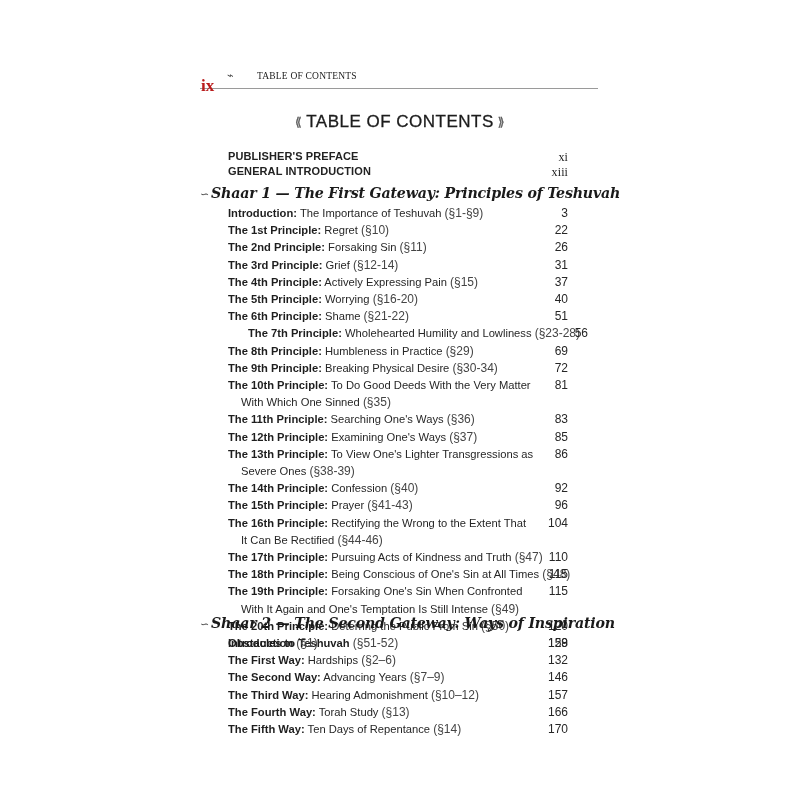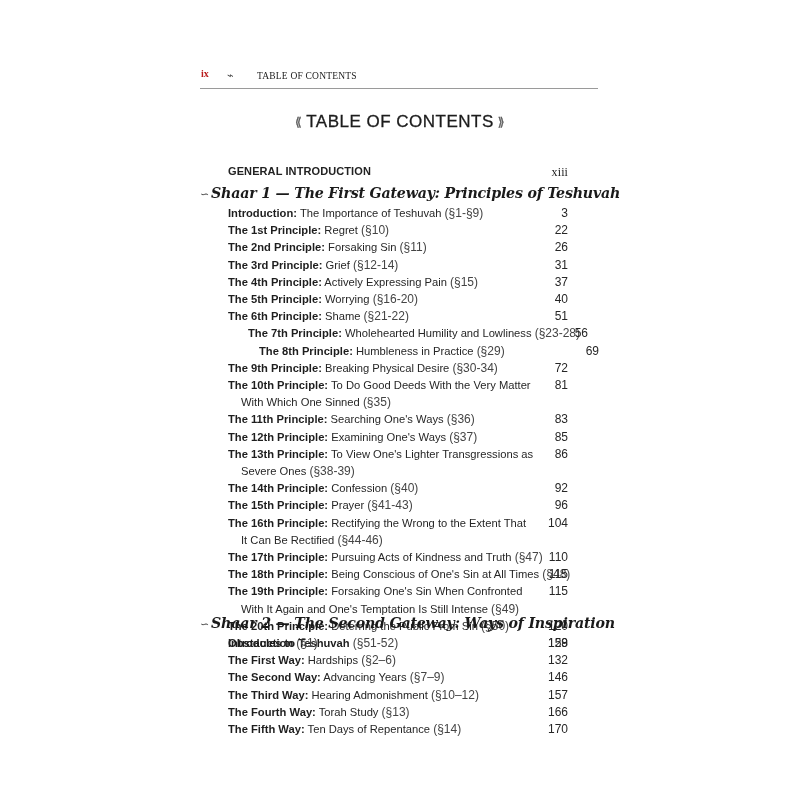--- a/index.html
+++ b/index.html
@@ -7,23 +7,23 @@
       width: 800px; height: 800px; background: #ffffff; position: relative;
       overflow: hidden; color: #1f1f1f;
       font-family: "Liberation Sans", "DejaVu Sans", sans-serif;
     }
     .page { position: absolute; left: 200px; top: 0; width: 400px; height: 800px; }
     .running-head {
       position: absolute; top: 68px; left: 0; width: 398px; height: 20px;
       border-bottom: 1.5px solid #9a9a9a;
     }
     .folio {
-      position: absolute; left: 1px; top: 0px;
+      position: absolute; left: 1px; top: 8px;
       font-family: "Liberation Serif", "DejaVu Serif", serif; font-weight: bold;
-      font-size: 10px; color: #b91c1c;
+      font-size: 17px; color: #b91c1c;
     }
     .rh-ornament { position: absolute; left: 27px; top: 1px; font-size: 11px; color: #444;
       font-family: "DejaVu Sans", sans-serif; }
     .rh-title {
       position: absolute; left: 57px; top: 3px;
       font-family: "Liberation Serif", "DejaVu Serif", serif; font-size: 9.5px;
       letter-spacing: 0.2px; color: #222;
     }
     .main-title {
       position: absolute; top: 112px; left: 0; width: 400px; text-align: center;
@@ -64,39 +64,43 @@
   <div class="running-head">
     <span class="folio">ix</span>
     <span class="rh-ornament">⌁</span>
     <span class="rh-title">TABLE OF CONTENTS</span>
   </div>
 
   <div class="main-title">
     <span class="title-orn">⟪</span><span>TABLE OF CONTENTS</span><span class="title-orn">⟫</span>
   </div>
 
+  <div class="front-row" style="top:150px;">
+    <span>PUBLISHER'S PREFACE</span>
+    <span class="pg">xi</span>
+  </div>
   <div class="front-row" style="top:165px;">
     <span>GENERAL INTRODUCTION</span>
     <span class="pg">xiii</span>
   </div>
 
   <div class="section-head" style="top:185px;">
     <span class="orn">∽</span><span>Shaar 1 — The First Gateway: Principles of Teshuvah</span>
   </div>
 
   <div id="s0">
       <div class="entry" style="top: 205px;"><span class="lbl">Introduction:</span><span> The Importance of Teshuvah </span><span class="ref">(§1-§9)</span><span class="pg">3</span></div>
       <div class="entry" style="top: 222.2px;"><span class="lbl">The 1st Principle:</span><span> Regret </span><span class="ref">(§10)</span><span class="pg">22</span></div>
       <div class="entry" style="top: 239.4px;"><span class="lbl">The 2nd Principle:</span><span> Forsaking Sin </span><span class="ref">(§11)</span><span class="pg">26</span></div>
       <div class="entry" style="top: 256.6px;"><span class="lbl">The 3rd Principle:</span><span> Grief </span><span class="ref">(§12-14)</span><span class="pg">31</span></div>
       <div class="entry" style="top: 273.8px;"><span class="lbl">The 4th Principle:</span><span> Actively Expressing Pain </span><span class="ref">(§15)</span><span class="pg">37</span></div>
       <div class="entry" style="top: 291px;"><span class="lbl">The 5th Principle:</span><span> Worrying </span><span class="ref">(§16-20)</span><span class="pg">40</span></div>
       <div class="entry" style="top: 308.2px;"><span class="lbl">The 6th Principle:</span><span> Shame </span><span class="ref">(§21-22)</span><span class="pg">51</span></div>
       <div class="entry" style="top: 325.4px; margin-left: 20px;"><span class="lbl">The 7th Principle:</span><span> Wholehearted Humility and Lowliness </span><span class="ref">(§23-28)</span><span class="pg">56</span></div>
-      <div class="entry" style="top: 342.6px; margin-left: 31px;"><span class="lbl">The 8th Principle:</span><span> Humbleness in Practice </span><span class="ref">(§29)</span><span class="pg">69</span></div>
+      <div class="entry" style="top: 342.6px;"><span class="lbl">The 8th Principle:</span><span> Humbleness in Practice </span><span class="ref">(§29)</span><span class="pg">69</span></div>
       <div class="entry" style="top: 359.8px;"><span class="lbl">The 9th Principle:</span><span> Breaking Physical Desire </span><span class="ref">(§30-34)</span><span class="pg">72</span></div>
       <div class="entry" style="top: 377px;"><span class="lbl">The 10th Principle:</span><span> To Do Good Deeds With the Very Matter</span><span class="ref"></span><span class="cont"><span>With Which One Sinned </span><span class="ref">(§35)</span></span><span class="pg">81</span></div>
       <div class="entry" style="top: 411.4px;"><span class="lbl">The 11th Principle:</span><span> Searching One's Ways </span><span class="ref">(§36)</span><span class="pg">83</span></div>
       <div class="entry" style="top: 428.6px;"><span class="lbl">The 12th Principle:</span><span> Examining One's Ways </span><span class="ref">(§37)</span><span class="pg">85</span></div>
       <div class="entry" style="top: 445.8px;"><span class="lbl">The 13th Principle:</span><span> To View One's Lighter Transgressions as</span><span class="ref"></span><span class="cont"><span>Severe Ones </span><span class="ref">(§38-39)</span></span><span class="pg">86</span></div>
       <div class="entry" style="top: 480.2px;"><span class="lbl">The 14th Principle:</span><span> Confession </span><span class="ref">(§40)</span><span class="pg">92</span></div>
       <div class="entry" style="top: 497.4px;"><span class="lbl">The 15th Principle:</span><span> Prayer </span><span class="ref">(§41-43)</span><span class="pg">96</span></div>
       <div class="entry" style="top: 514.6px;"><span class="lbl">The 16th Principle:</span><span> Rectifying the Wrong to the Extent That</span><span class="ref"></span><span class="cont"><span>It Can Be Rectified </span><span class="ref">(§44-46)</span></span><span class="pg">104</span></div>
       <div class="entry" style="top: 549px;"><span class="lbl">The 17th Principle:</span><span> Pursuing Acts of Kindness and Truth </span><span class="ref">(§47)</span><span class="pg">110</span></div>
       <div class="entry" style="top: 566.2px;"><span class="lbl">The 18th Principle:</span><span> Being Conscious of One's Sin at All Times </span><span class="ref">(§48)</span><span class="pg">115</span></div>

